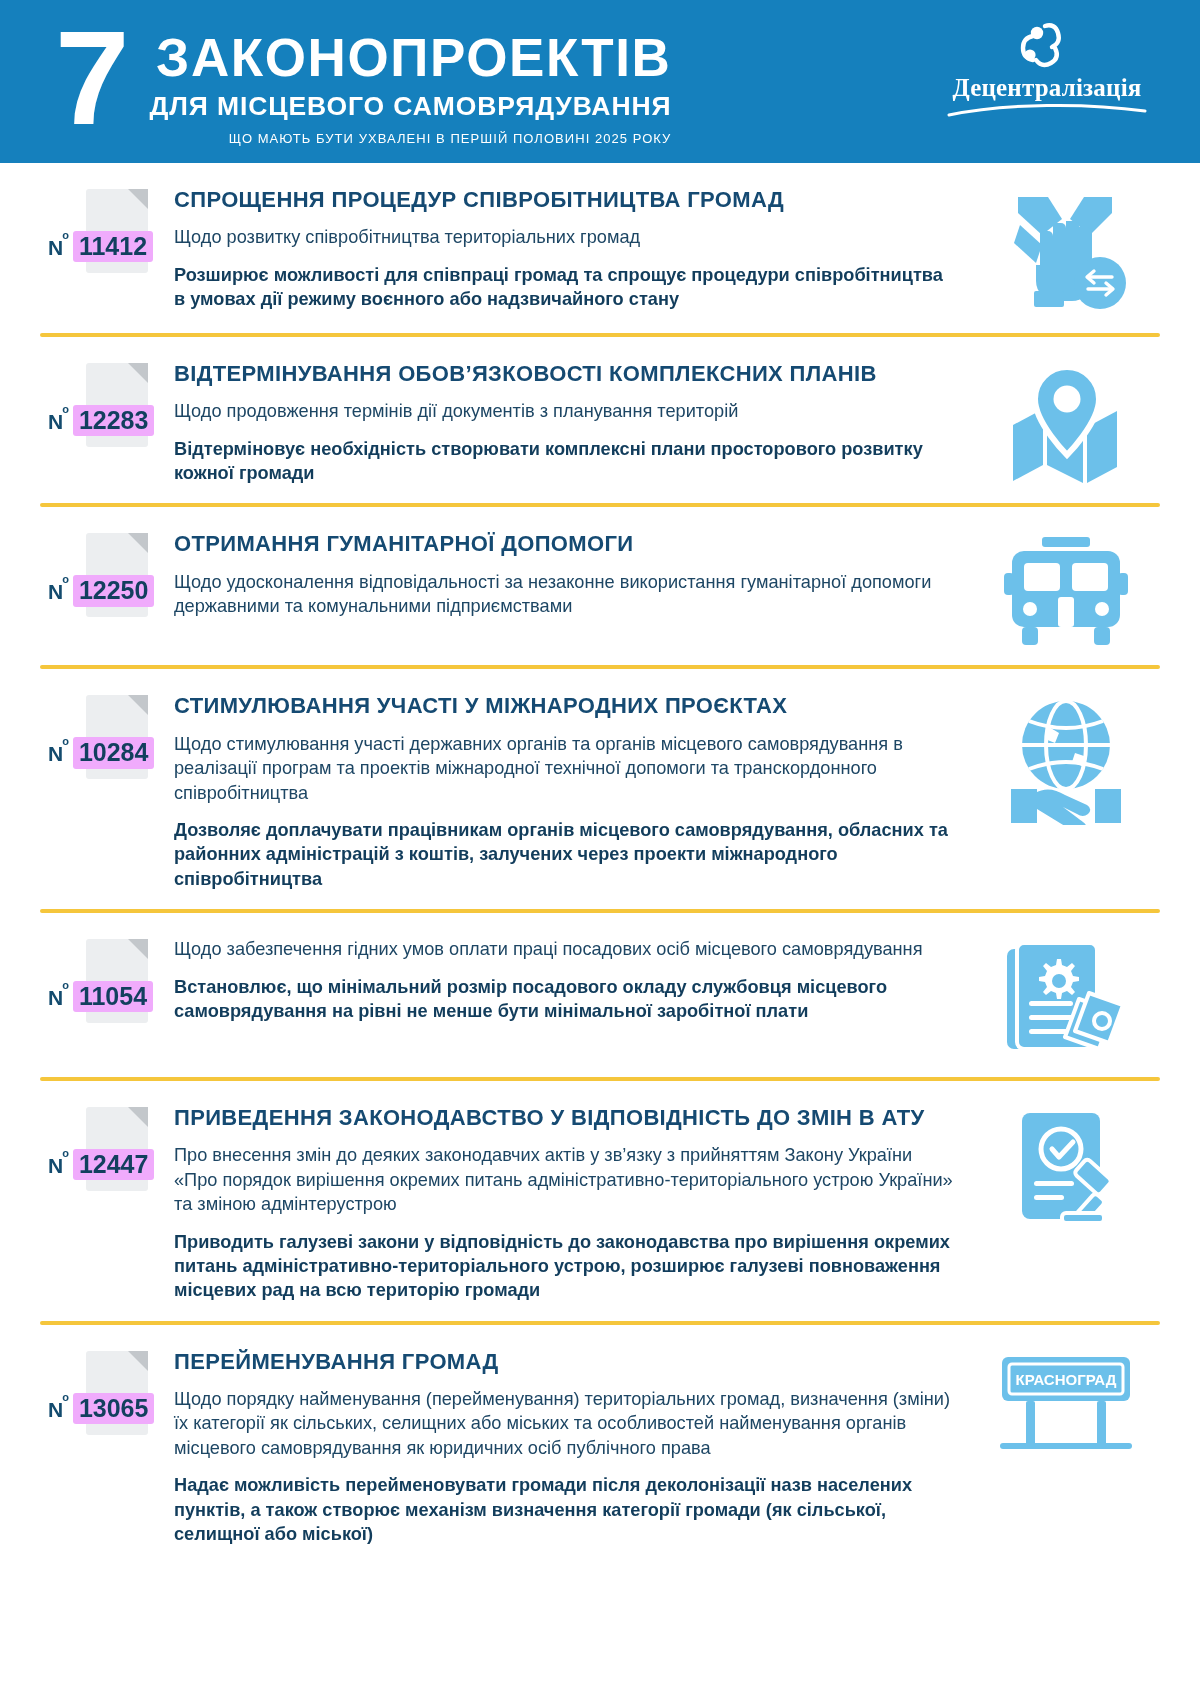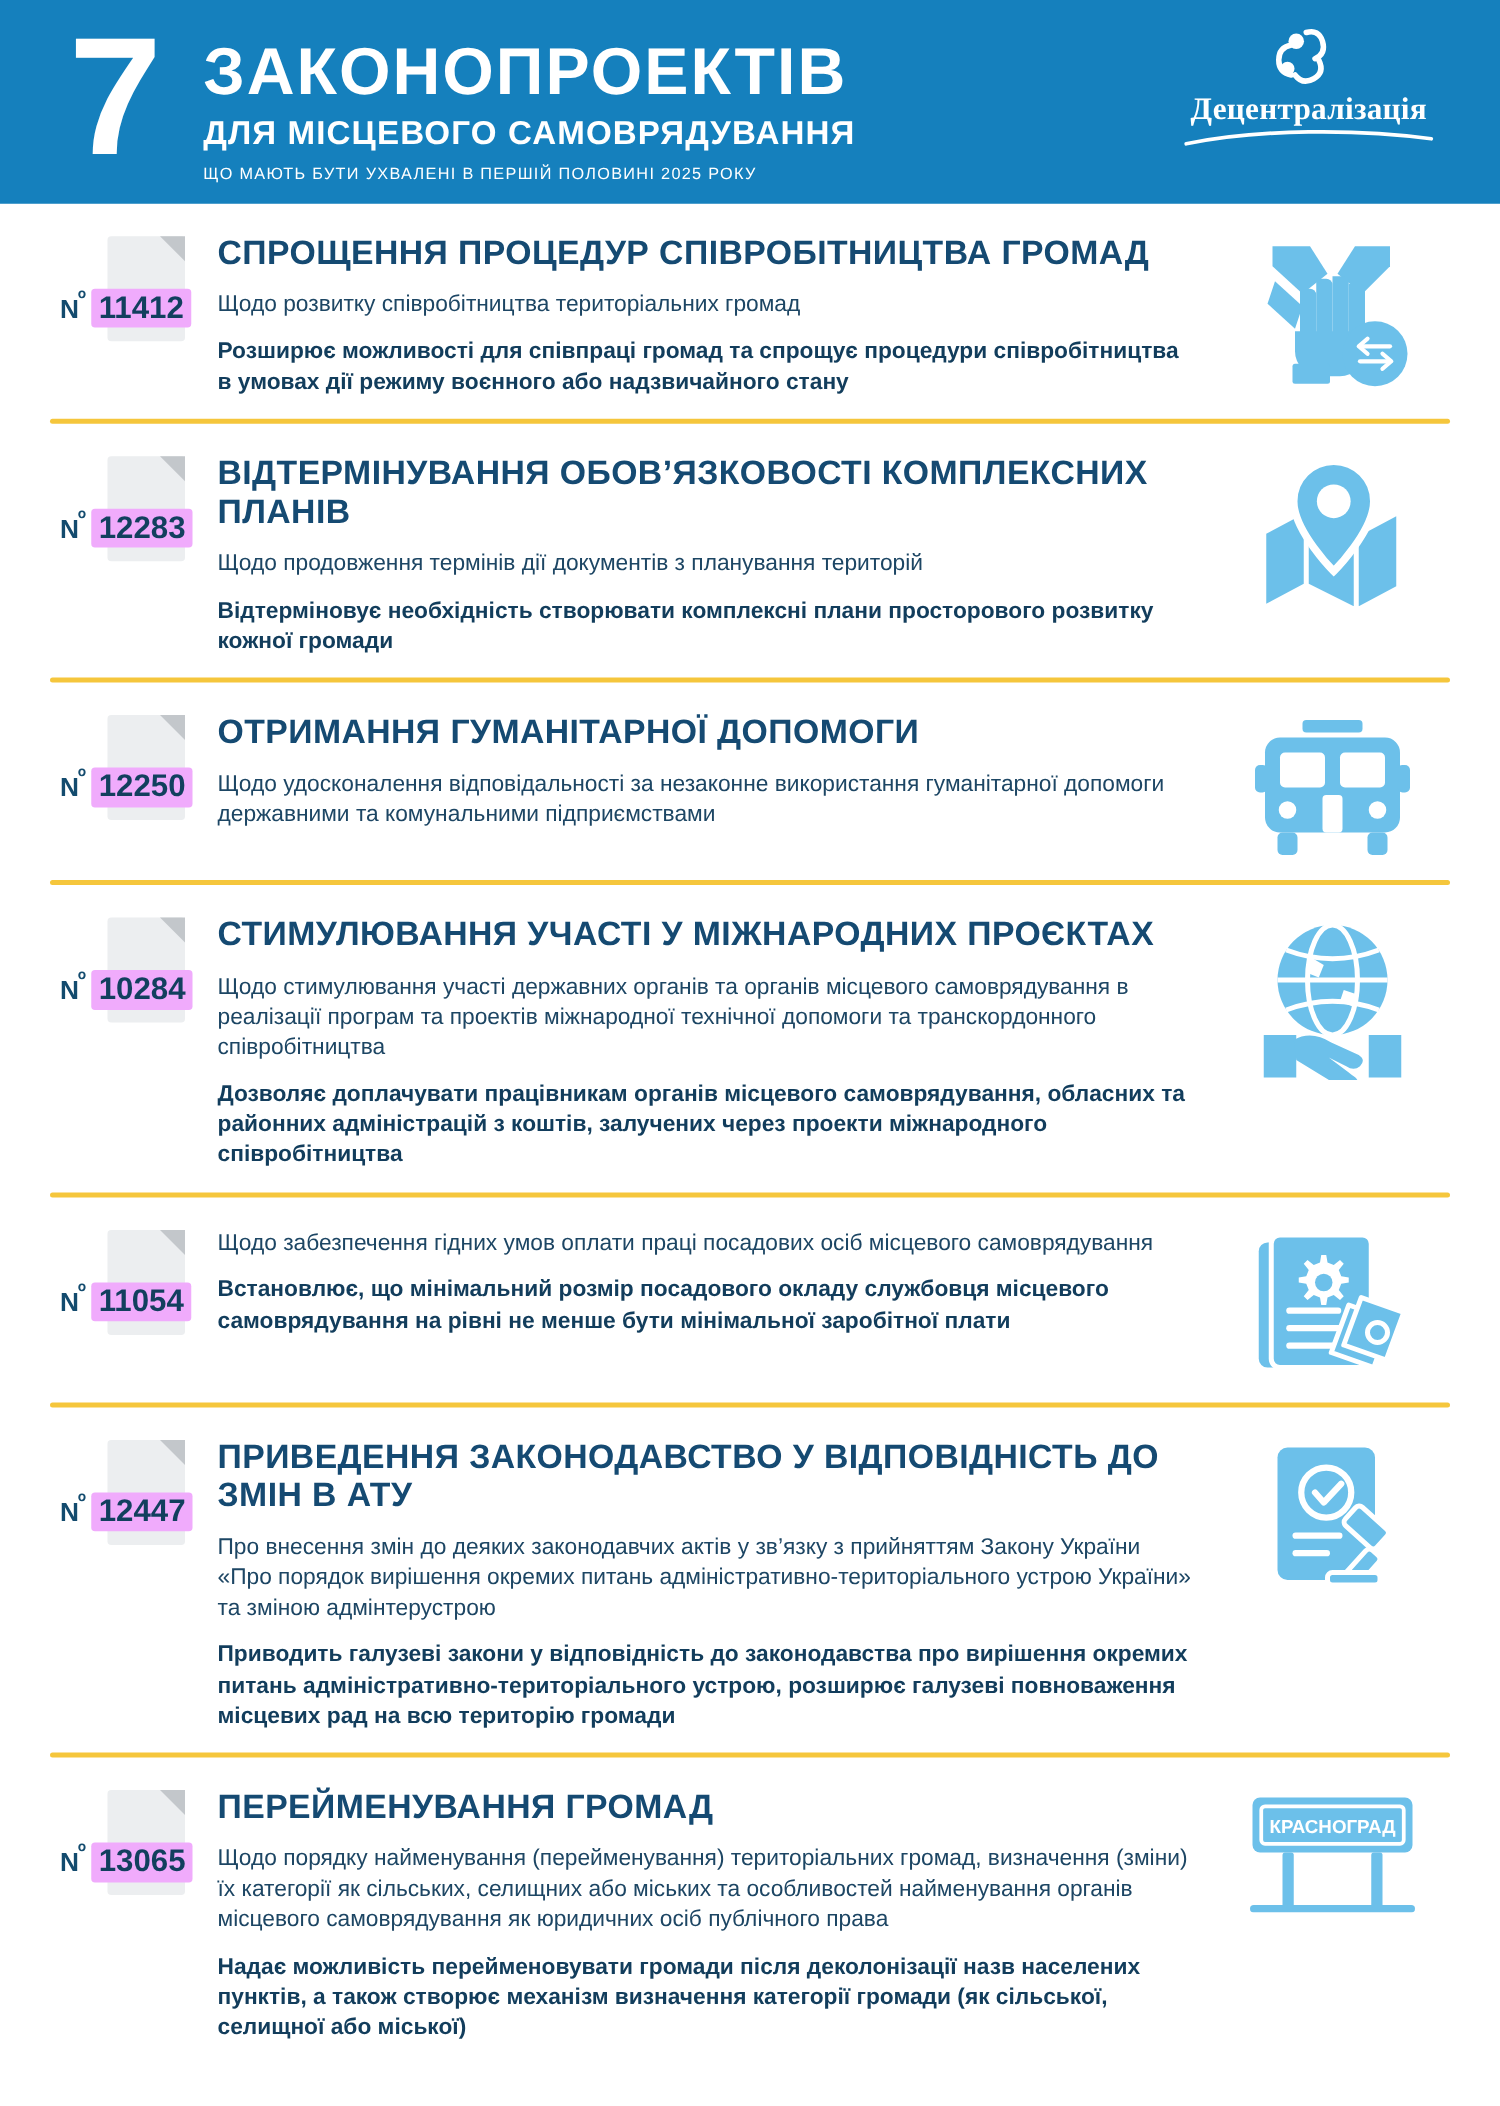--- a/index.html
+++ b/index.html
@@ -30,21 +30,21 @@
   .hdr-left{display:flex;align-items:flex-start;}
   .big-seven{
     color:#ffffff;
     font-size:134px;
     font-weight:700;
     line-height:0.82;
     letter-spacing:-4px;
     margin-top:6px;
     font-family:"Liberation Sans","DejaVu Sans",sans-serif;
   }
-  .hdr-text{margin-left:37px;padding-top:14px;}
+  .hdr-text{margin-left:24px;padding-top:14px;text-align:right;}
   .hdr-title{
     color:#ffffff;
     font-size:53px;
     font-weight:700;
     letter-spacing:1.6px;
     line-height:1.02;
     white-space:nowrap;
   }
   .hdr-sub{
     color:#ffffff;
@@ -146,21 +146,21 @@
     border-radius:3px;
     font-size:25px;
     font-weight:700;
     line-height:1.05;
   }
 
   
   .txtcol{flex:1 1 auto;padding-right:18px;padding-top:2px;}
   .it-title{
     color:#154a72;
-    font-size:27px;
+    font-size:22px;
     font-weight:700;
     letter-spacing:0.35px;
     line-height:1.15;
     margin:0 0 13px 0;
   }
   .it-sub{
     color:#1d4664;
     font-size:18.2px;
     font-weight:400;
     line-height:1.34;

